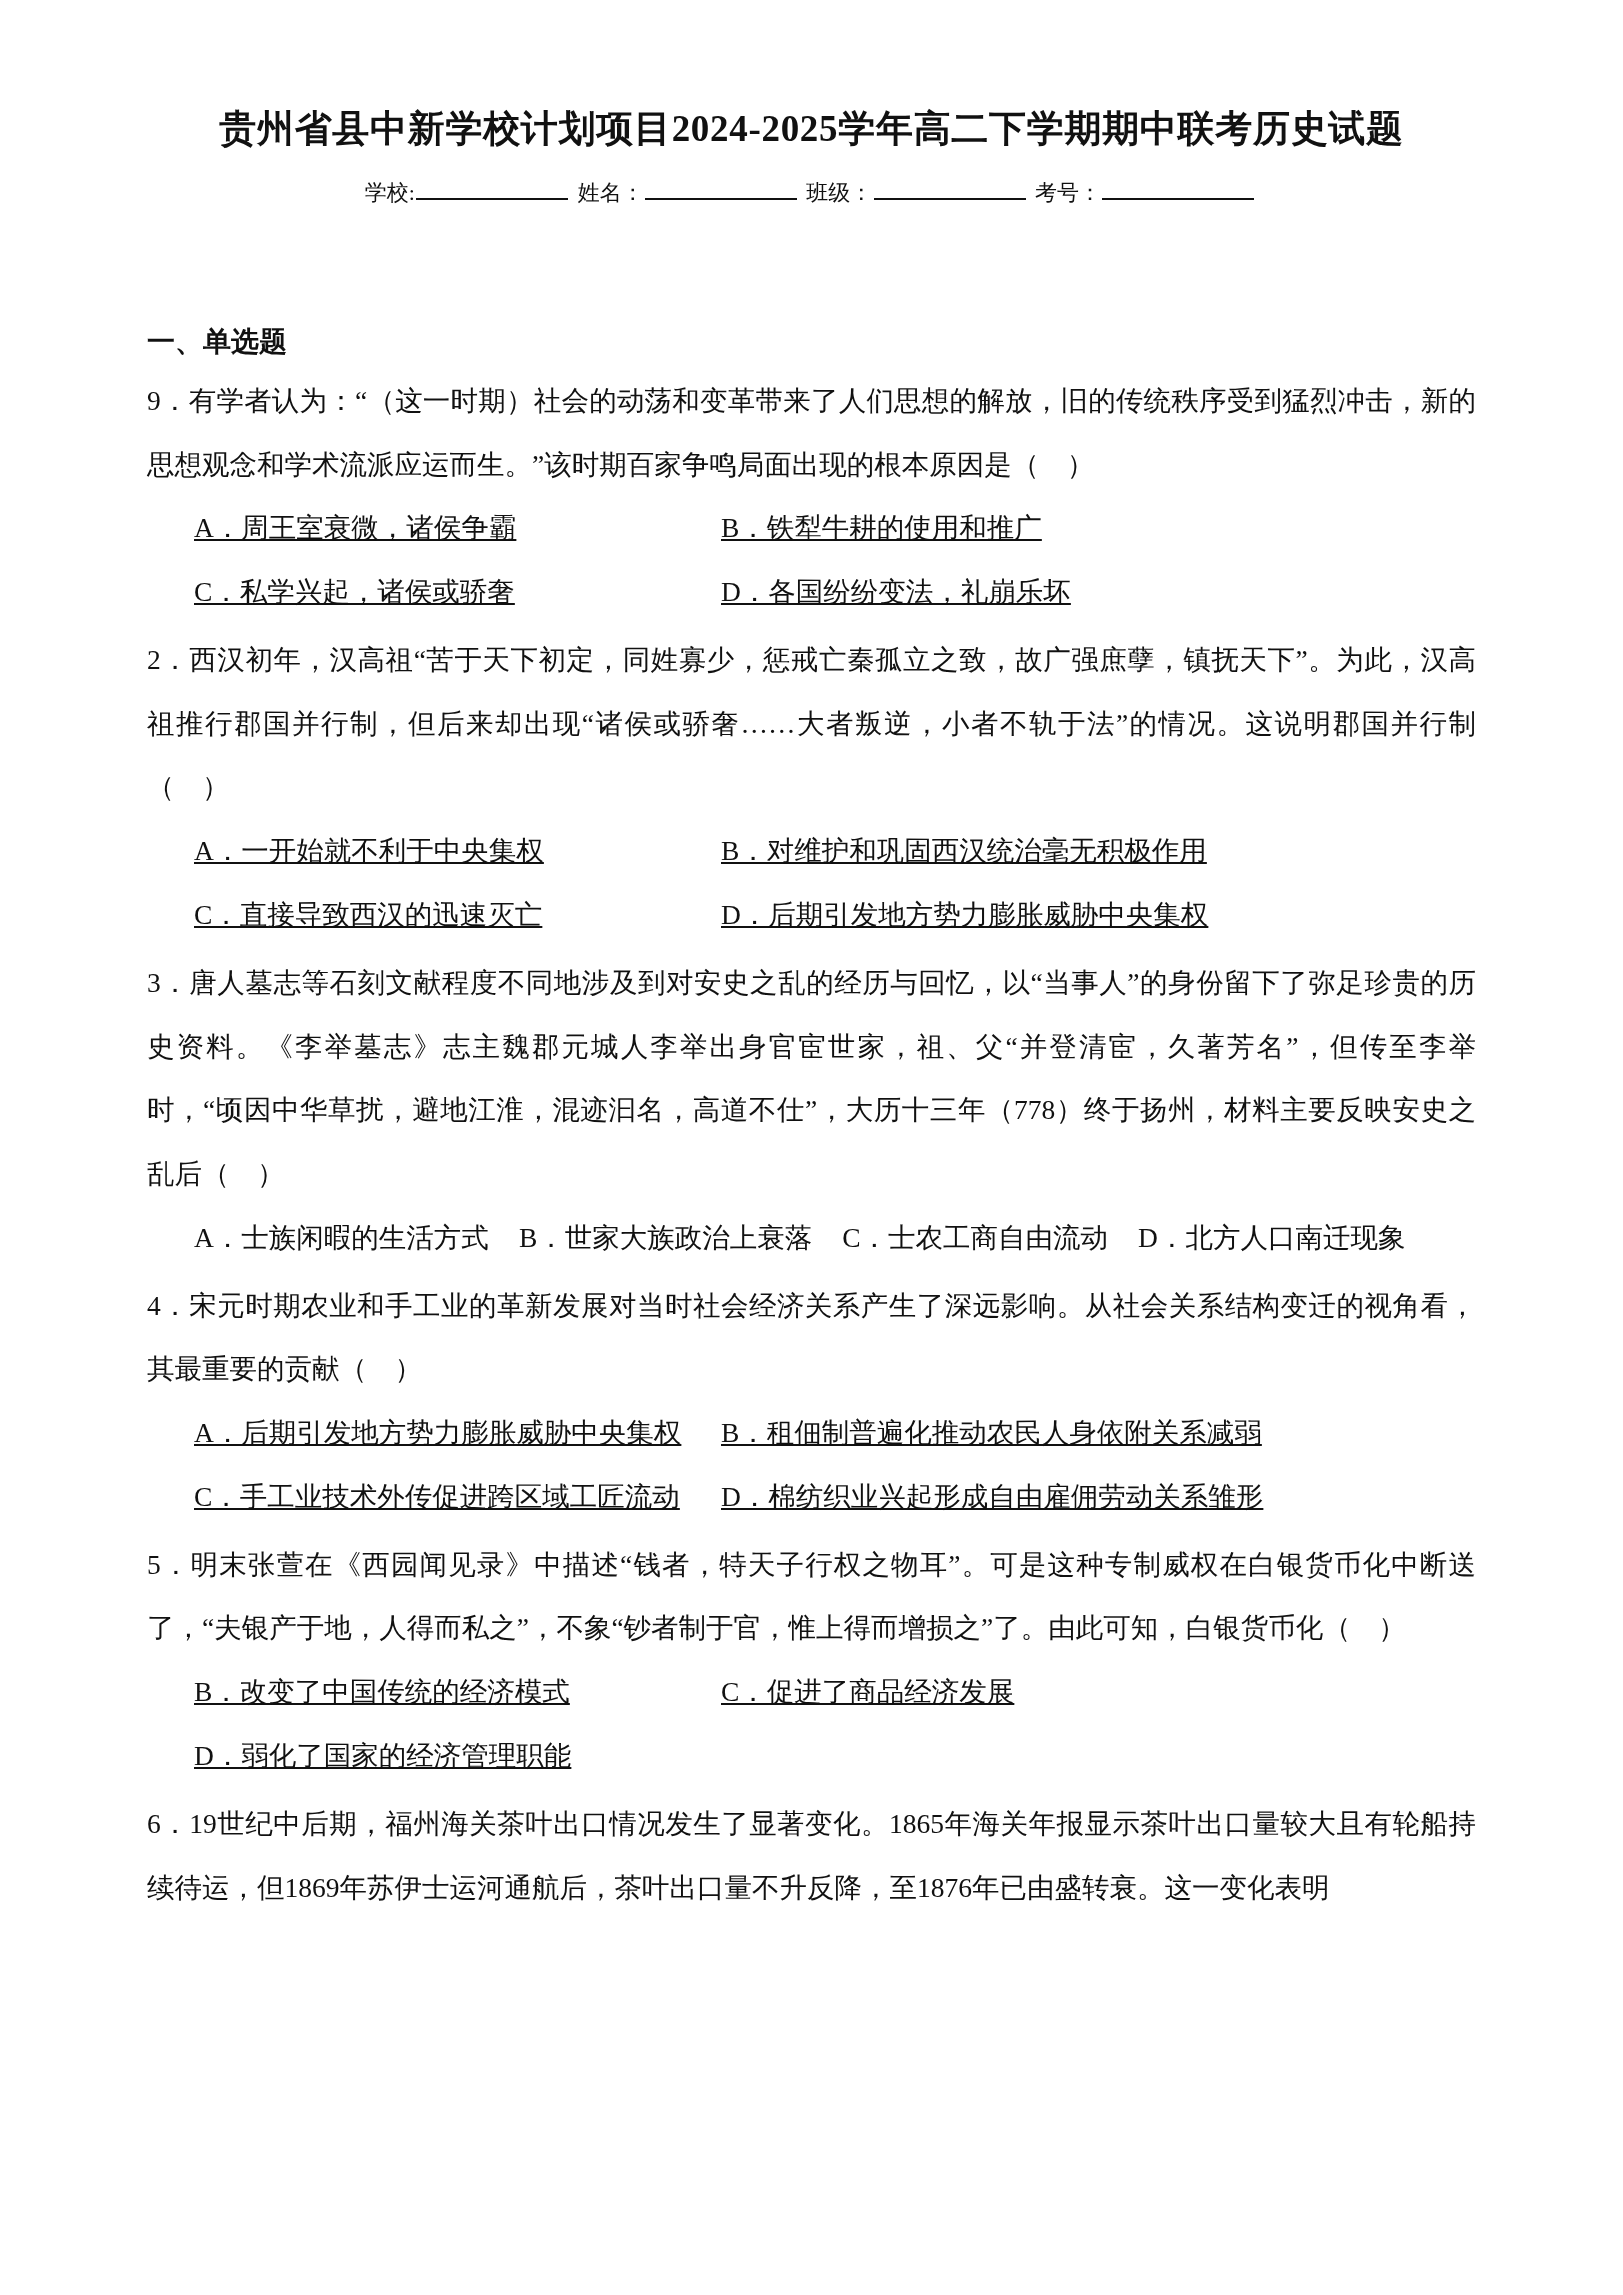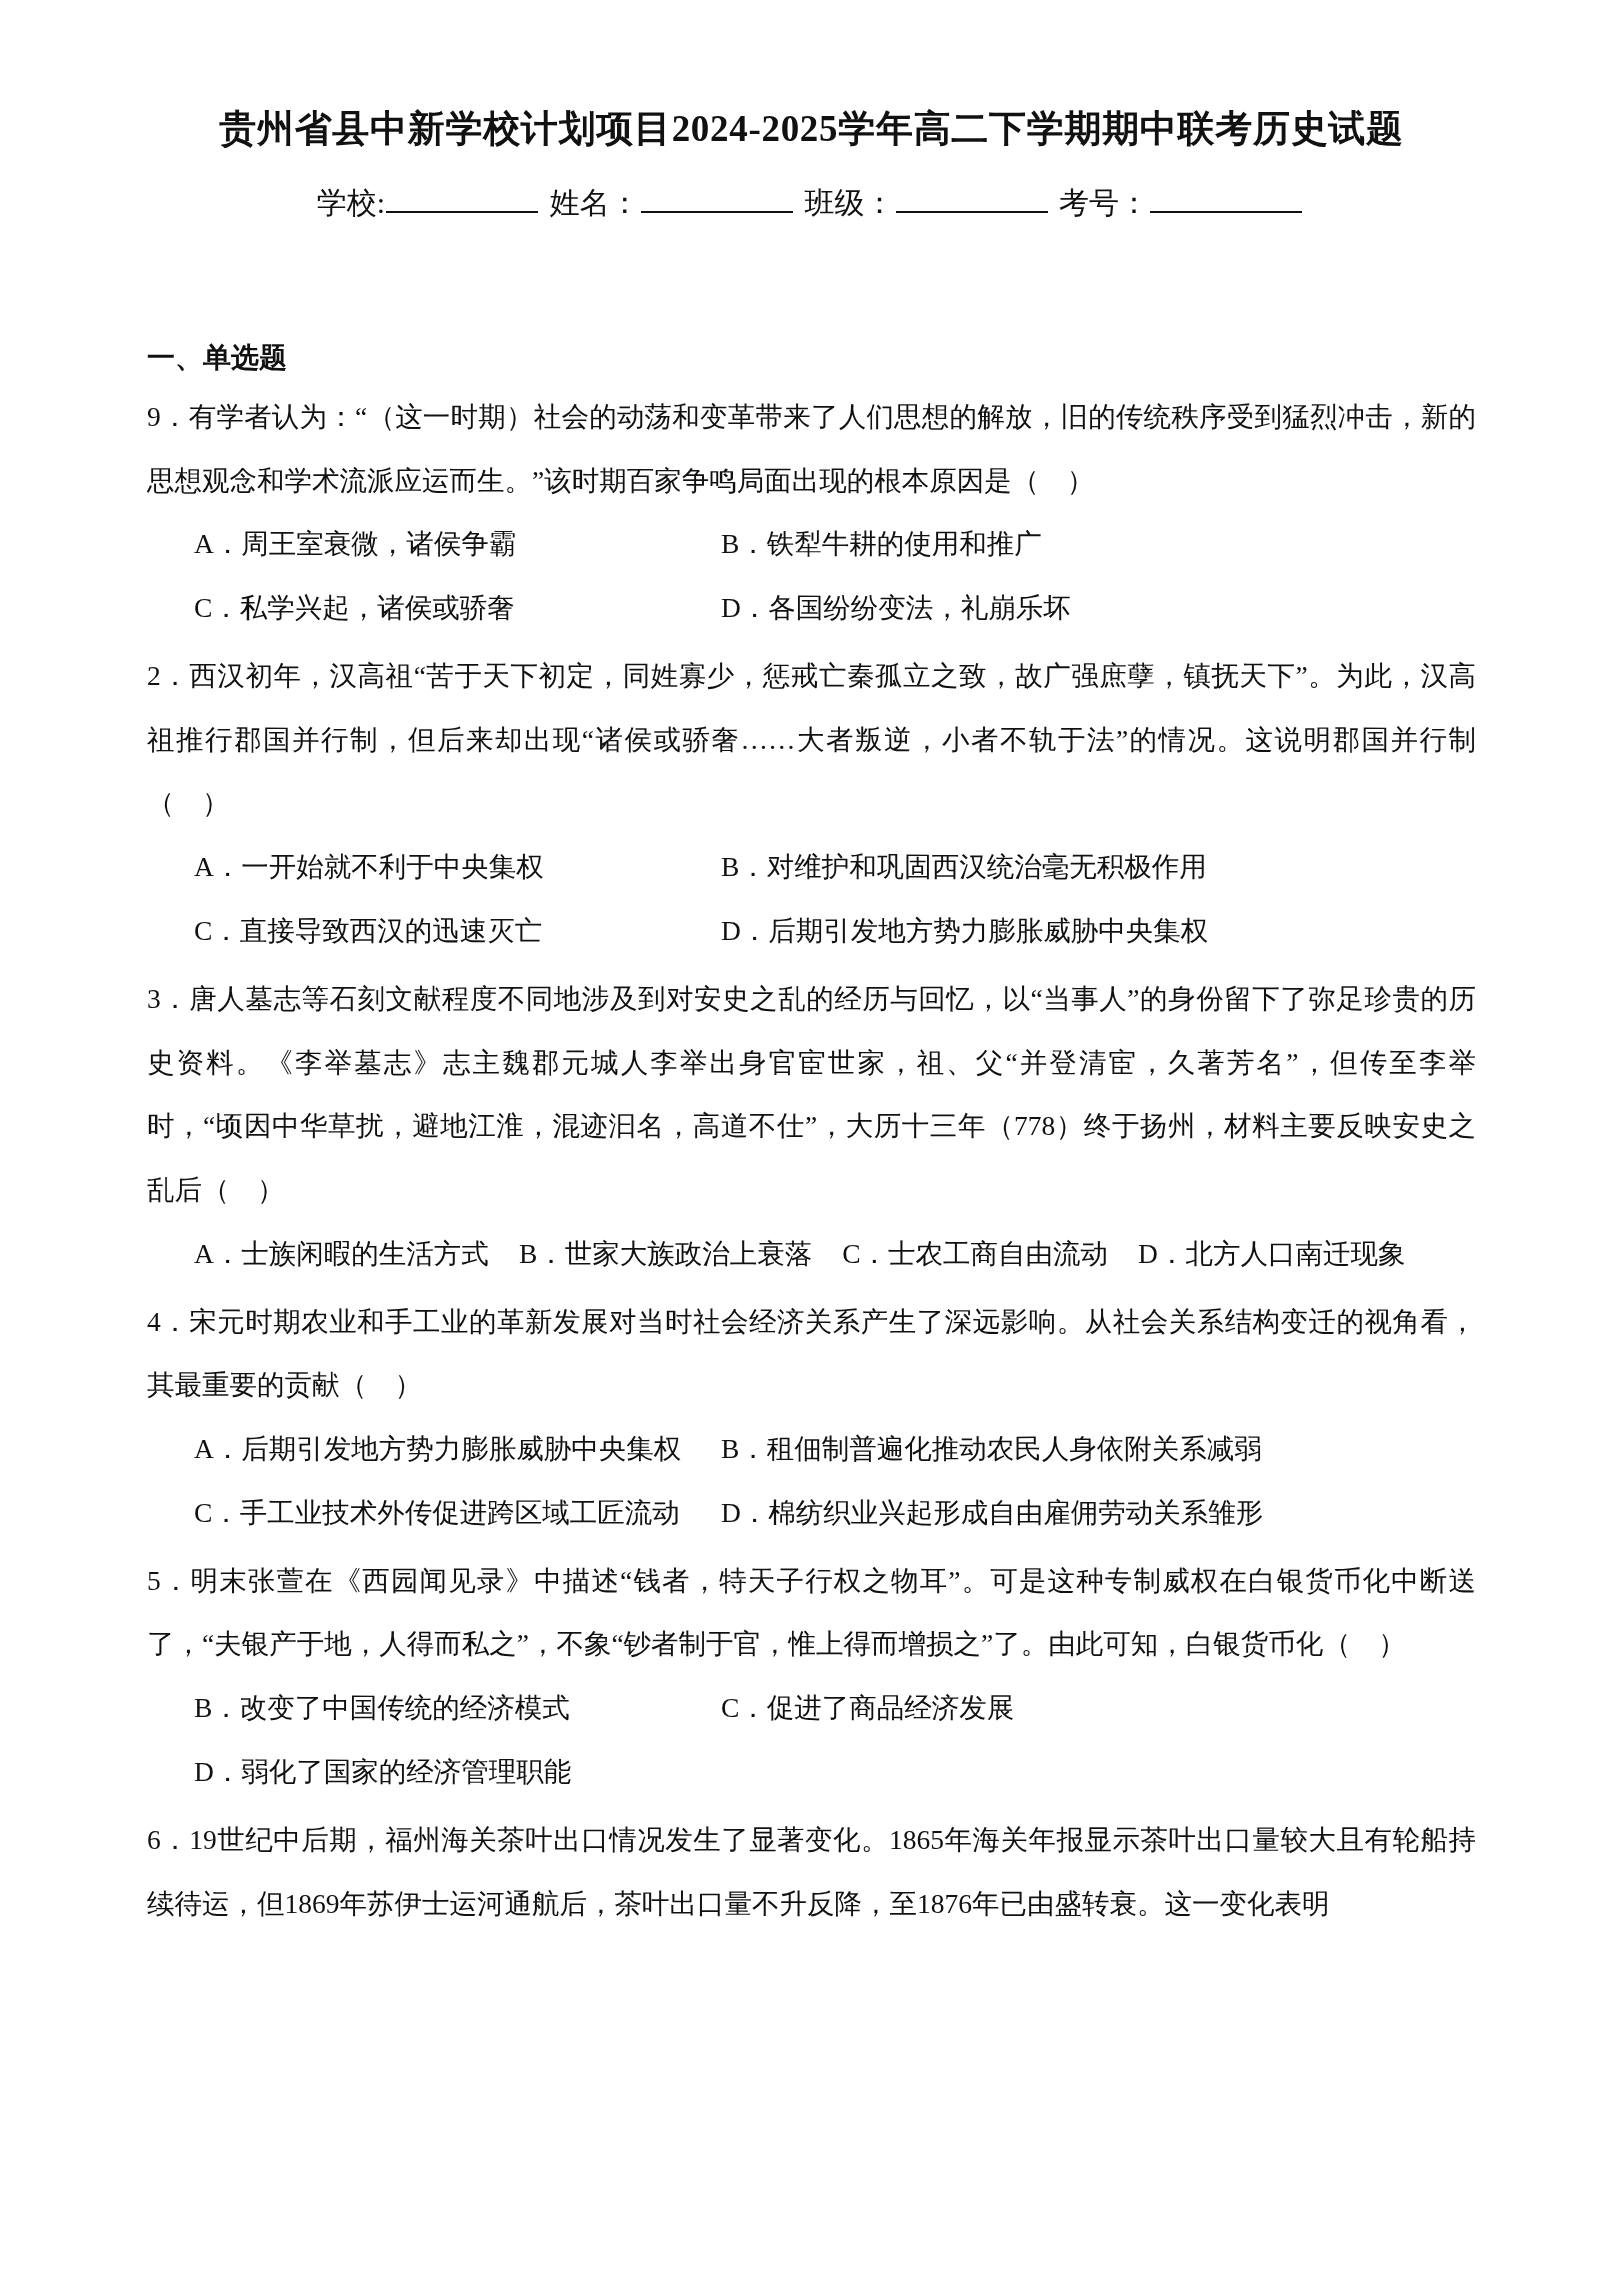--- a/index.html
+++ b/index.html
@@ -16,23 +16,23 @@
       padding: 105px 147px 87px 147px;
     }
     .title {
       font-size: 37px;
       font-weight: bold;
       text-align: center;
       letter-spacing: 0.7px;
       line-height: 1.3;
     }
     .info-line {
-      margin-top: 30px;
+      margin-top: 18px;
       text-align: center;
-      font-size: 30px;
+      font-size: 22px;
       white-space: nowrap;
     }
     .info-pair { display: inline-block; }
     .blank {
       display: inline-block;
       width: 152px;
       height: 29px;
       border-bottom: 2px solid #111111;
       vertical-align: baseline;
       margin: 0 3.9px 0 1.3px;
@@ -58,21 +58,21 @@
       line-height: 2.32;
     }
     .options-inline {
       padding-left: 47px;
       font-size: 27.5px;
       line-height: 2.32;
       text-align: justify;
     }
     .options-inline .opt { margin-right: 30px; }
     .opt { display: inline; }
-    .options-grid .opt { display: block; }
+    .options-grid .opt { display: block; text-decoration: underline; }
   </style>
 </head>
 <body>
 
 <div class="page">
 
   <h1 class="title">贵州省县中新学校计划项目2024-2025学年高二下学期期中联考历史试题</h1>
 
   <div class="info-line">
     <span class="info-pair"><span>学校:</span><span class="blank"></span></span>

